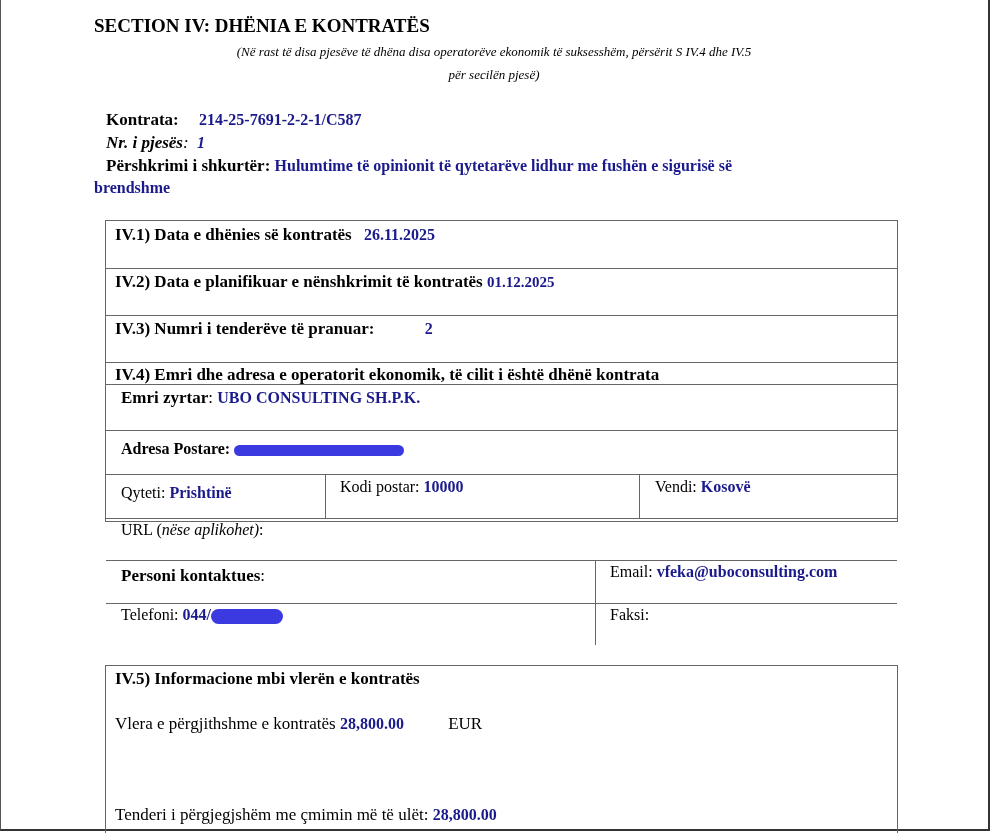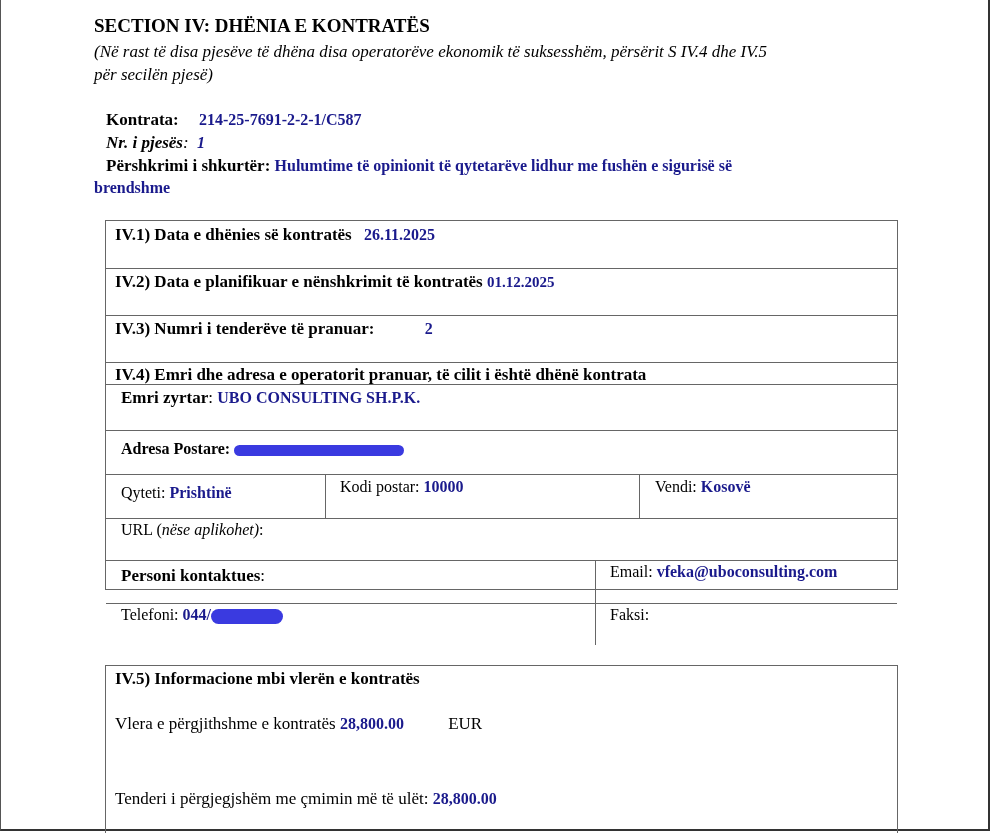--- a/index.html
+++ b/index.html
@@ -12,21 +12,21 @@
   }
   .frame {
     position: absolute; left: 0; top: 0;
     width: 990px; height: 831px;
     border-left: 1px solid #555; border-right: 2px solid #333; border-bottom: 2px solid #333;
     box-sizing: border-box;
   }
   .val { color: #1a1a8c; font-weight: bold; }
   .abs { position: absolute; white-space: nowrap; }
   .heading { left: 94px; top: 15px; font-size: 19px; font-weight: bold; }
-  .subnote { left: 94px; top: 40px; font-size: 17px; font-style: italic; line-height: 23px; white-space: normal; width: 800px; }
+  .subnote { left: 94px; top: 40px; font-size: 13px; font-style: italic; line-height: 23px; white-space: normal; width: 800px; text-align: center; }
   .meta { left: 94px; font-size: 17px; font-weight: bold; }
   .box {
     position: absolute; border: 1.5px solid #666; box-sizing: border-box;
   }
   .row {
     position: absolute; left: 0; right: 0;
     border-top: 1.5px solid #666;
     box-sizing: border-box;
   }
   .row:first-child { border-top: none; }
@@ -59,41 +59,41 @@
   <span class="val" style="margin-left:4px; font-size:16px;">1</span>
 </div>
 <div class="abs meta" style="left:106px; top:156px;">
   <span>Përshkrimi i shkurtër:</span>
   <span class="val" style="font-size:16px;">Hulumtime të opinionit të qytetarëve lidhur me fushën e sigurisë së</span>
 </div>
 <div class="abs meta" style="left:94px; top:178px;">
   <span class="val" style="font-size:16px;">brendshme</span>
 </div>
 
-<div class="box" style="left:105px; top:220px; width:793px; height:370px;">
+<div class="box" style="left:105px; top:220px; width:793px; height:302px;">
   <div class="row" style="top:0; height:47px;">
     <div class="cell b" style="left:9px; top:4px;">
       <span>IV.1) Data e dhënies së kontratës</span>
       <span class="val" style="margin-left:8px; font-size:16px;">26.11.2025</span>
     </div>
   </div>
   <div class="row" style="top:47px; height:47px;">
     <div class="cell b" style="left:9px; top:3px;">
       <span>IV.2) Data e planifikuar e nënshkrimit të kontratës</span>
       <span class="val" style="font-size:15px;">01.12.2025</span>
     </div>
   </div>
   <div class="row" style="top:94px; height:47px;">
     <div class="cell b" style="left:9px; top:3px;">
       <span>IV.3) Numri i tenderëve të pranuar:</span>
       <span class="val" style="margin-left:46px; font-size:16px;">2</span>
     </div>
   </div>
   <div class="row" style="top:141px; height:22px;">
-    <div class="cell b" style="left:9px; top:2px;">IV.4) Emri dhe adresa e operatorit pranuar, të cilit i është dhënë kontrata</div>
+    <div class="cell b" style="left:9px; top:2px;">IV.4) Emri dhe adresa e operatorit ekonomik, të cilit i është dhënë kontrata</div>
   </div>
   <div class="row" style="top:163px; height:46px;">
     <div class="cell" style="left:15px; top:3px;">
       <span class="b">Emri zyrtar</span><span>:</span>
       <span class="val" style="font-size:16px;">UBO CONSULTING SH.P.K.</span>
     </div>
   </div>
   <div class="row" style="top:209px; height:44px;">
     <div class="cell" style="left:15px; top:9px; font-size:16px;">
       <span class="b">Adresa Postare:</span>
@@ -141,17 +141,17 @@
   </div>
 </div>
 
 <div class="box" style="left:105px; top:665px; width:793px; height:180px; border-bottom:none;">
   <div class="cell b" style="left:9px; top:3px;">IV.5) Informacione mbi vlerën e kontratës</div>
   <div class="cell" style="left:9px; top:48px;">
     <span>Vlera e përgjithshme e kontratës</span>
     <span class="val" style="font-size:16px;">28,800.00</span>
     <span style="margin-left:40px;">EUR</span>
   </div>
-  <div class="cell" style="left:9px; top:123px;">
+  <div class="cell" style="left:9px; top:139px;">
     <span>Tenderi i përgjegjshëm me çmimin më të ulët:</span>
     <span class="val" style="font-size:16px;">28,800.00</span>
   </div>
 </div>
 
 </body></html>

